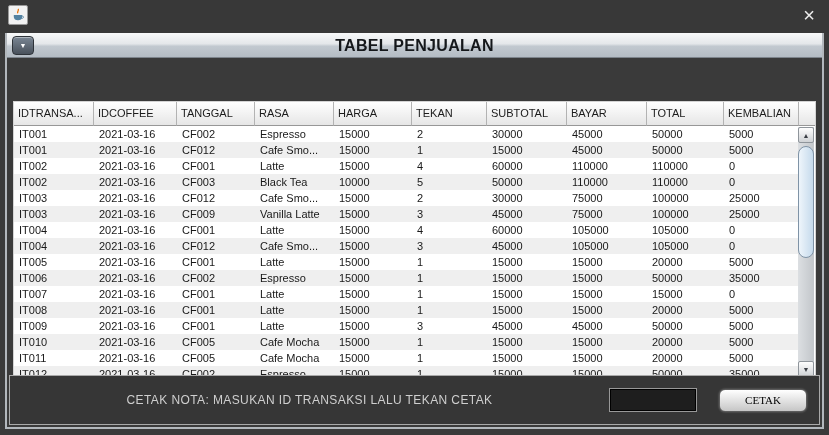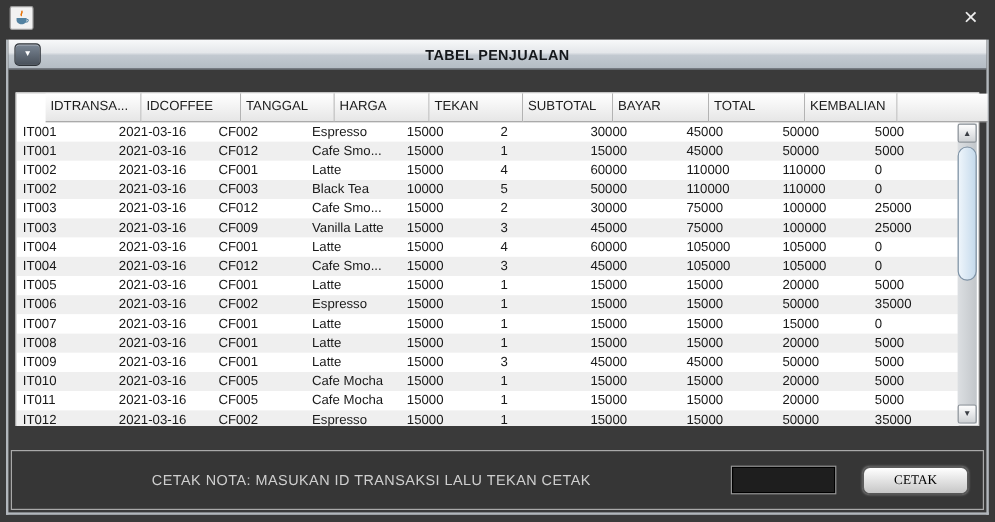--- a/index.html
+++ b/index.html
@@ -18,31 +18,31 @@
   .iframe { position:absolute; left:5px; top:33px; width:819px; height:396px;
             border:2px solid #b2b7bc; border-top:none; background:#3a3a3a; }
   .frame-titlebar { position:absolute; left:0; top:0; width:100%; height:25px;
             background:linear-gradient(#f8f9fa 0%, #e4e7ea 45%, #c2c9d0 55%, #b4bcc4 100%);
             border-bottom:1px solid #7d848c; }
   .menu-btn { position:absolute; left:5px; top:3px; width:22px; height:19px; border-radius:4px;
             background:linear-gradient(#7a8694,#49515b); border:1px solid #2e3339;
             box-shadow:inset 0 1px 0 rgba(255,255,255,.4); display:flex; align-items:center; justify-content:center; cursor:pointer; }
   .menu-btn .tri { color:#ffffff; font-size:7px; line-height:7px; }
   .frame-title { position:absolute; left:0; top:0; width:100%; height:25px; display:flex;
-            align-items:center; justify-content:center; font-size:12px; font-weight:bold; color:#15181b; letter-spacing:.3px; }
+            align-items:center; justify-content:center; font-size:16px; font-weight:bold; color:#15181b; letter-spacing:.3px; }
 
   
   .search-field { position:absolute; left:6px; top:28px; width:803px; height:25px;
             border:2px solid #7e93a9; background:#2b2b2b; display:flex; align-items:center; justify-content:center;
             color:#f4f4f4; font-size:11px; letter-spacing:.7px; cursor:text; }
   .caret { display:inline-block; width:1px; height:13px; background:#ffffff; margin-left:2px; }
 
   
-  .table { position:absolute; left:6px; top:44px; width:803px; height:278px;
-            background:#ffffff; border:1px solid #d4d4d4;padding-left:24px; }
+  .table { position:absolute; left:6px; top:68px; width:803px; height:278px;
+            background:#ffffff; border:1px solid #d4d4d4; }
   .thead { display:grid; grid-template-columns:80px 83px 78px 79px 78px 75px 80px 80px 77px 75px 16px; height:24px; }
   .th { background:linear-gradient(#ffffff,#e6e6e6); border-right:1px solid #b3b3b3; border-bottom:1px solid #979797;
         font-size:11px; color:#1b1b1b; line-height:23px; padding-left:4px; white-space:nowrap; overflow:hidden; cursor:pointer; }
   .th.corner { border-right:none; cursor:default; }
   .tbody { position:absolute; left:0; top:24px; width:785px; height:253px; overflow:hidden; }
   .tr { display:grid; grid-template-columns:80px 83px 78px 79px 78px 75px 80px 80px 77px 75px; height:16px; background:#ffffff; cursor:default; }
   .tr.alt { background:#efefef; }
   .td { font-size:11px; line-height:16px; color:#191919; padding-left:5px; white-space:nowrap; overflow:hidden; }
 
   
@@ -90,20 +90,21 @@
         <span class="tri">▼</span>
       </div>
     </div>
 
 
     <div class="table">
       <div class="thead">
           <div class="th">IDTRANSA...</div>
           <div class="th">IDCOFFEE</div>
           <div class="th">TANGGAL</div>
+          <div class="th">RASA</div>
           <div class="th">HARGA</div>
           <div class="th">TEKAN</div>
           <div class="th">SUBTOTAL</div>
           <div class="th">BAYAR</div>
           <div class="th">TOTAL</div>
           <div class="th">KEMBALIAN</div>
           <div class="th corner"></div>
         </div>
       <div class="tbody">
           <div class="tr">

